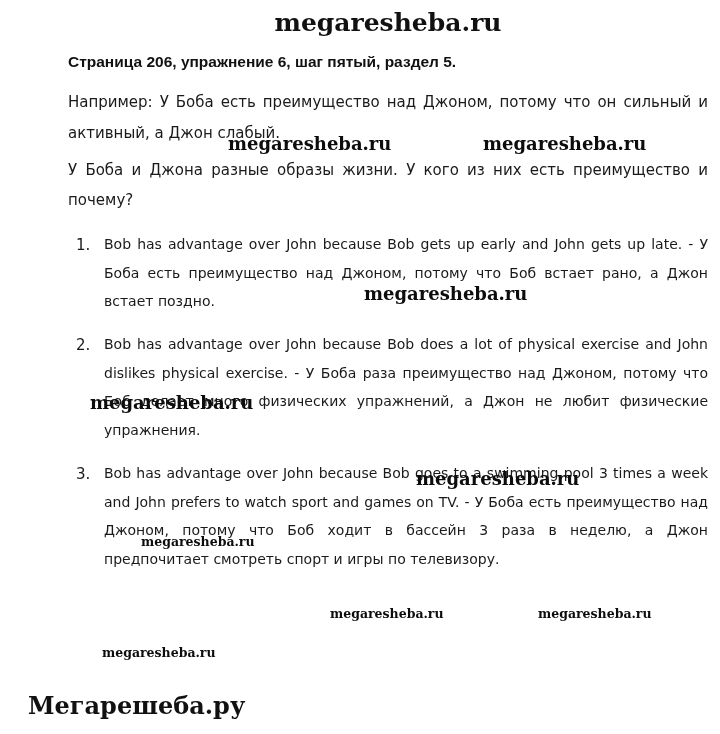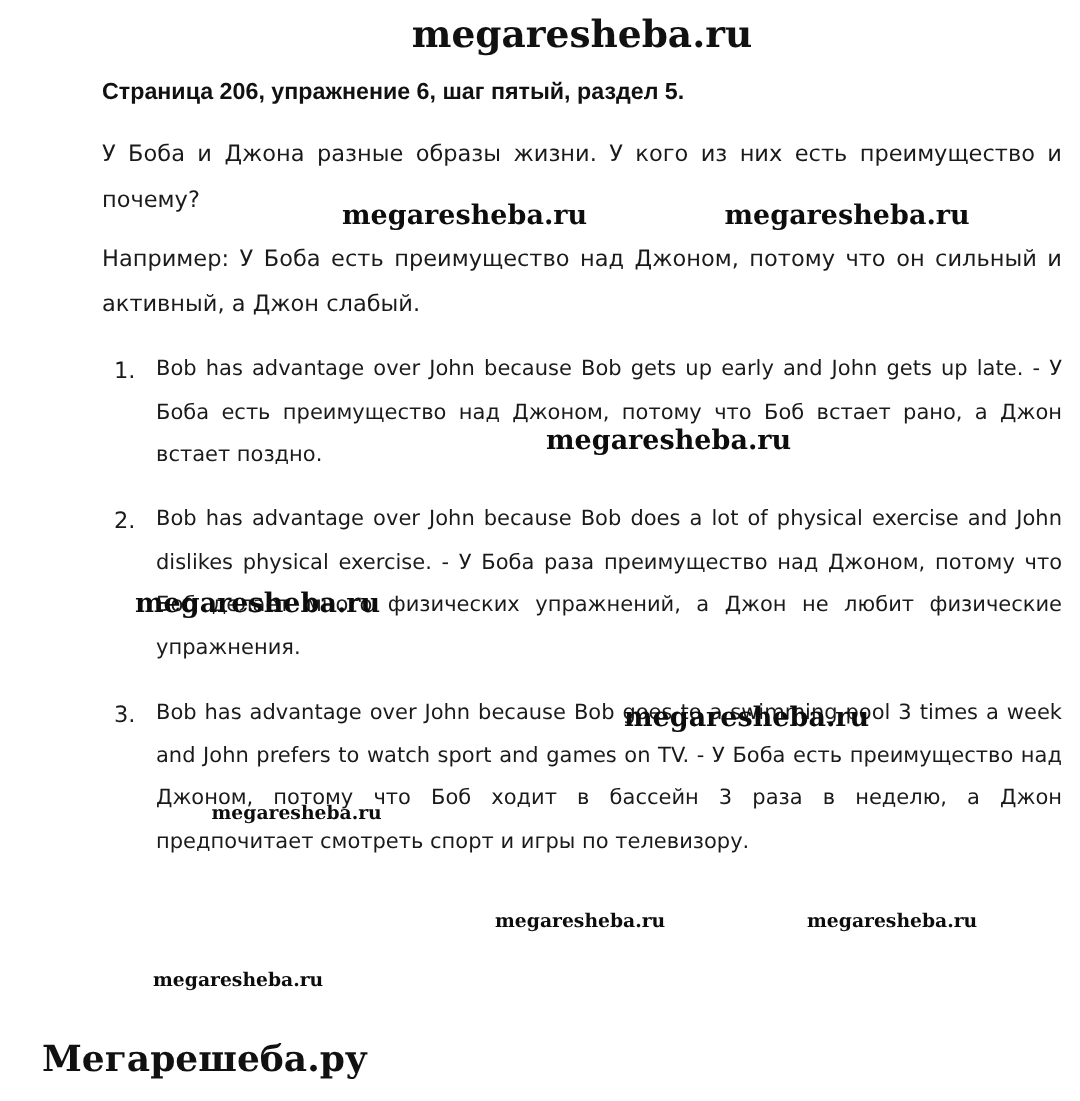--- a/index.html
+++ b/index.html
@@ -101,23 +101,23 @@
 <body>
 
 <div class="page">
 
   <div class="site-header">megaresheba.ru</div>
 
   <div class="content">
 
     <div class="task-title">Страница 206, упражнение 6, шаг пятый, раздел 5.</div>
 
+    <p class="para example">Например: У Боба есть преимущество над Джоном, потому что он сильный и активный, а Джон слабый.</p>
+
     <p class="para">У Боба и Джона разные образы жизни. У кого из них есть преимущество и почему?</p>
-
-    <p class="para example">Например: У Боба есть преимущество над Джоном, потому что он сильный и активный, а Джон слабый.</p>
 
     <ol class="answers">
       <li>Bob has advantage over John because Bob gets up early and John gets up late. - У Боба есть преимущество над Джоном, потому что Боб встает рано, а Джон встает поздно.</li>
       <li>Bob has advantage over John because Bob does a lot of physical exercise and John dislikes physical exercise. - У Боба раза преимущество над Джоном, потому что Боб делает много физических упражнений, а Джон не любит физические упражнения.</li>
       <li>Bob has advantage over John because Bob goes to a swimming pool 3 times a week and John prefers to watch sport and games on TV. - У Боба есть преимущество над Джоном, потому что Боб ходит в бассейн 3 раза в неделю, а Джон предпочитает смотреть спорт и игры по телевизору.</li>
     </ol>
 
   </div>
 
   <div class="footer-brand">Мегарешеба.ру</div>

